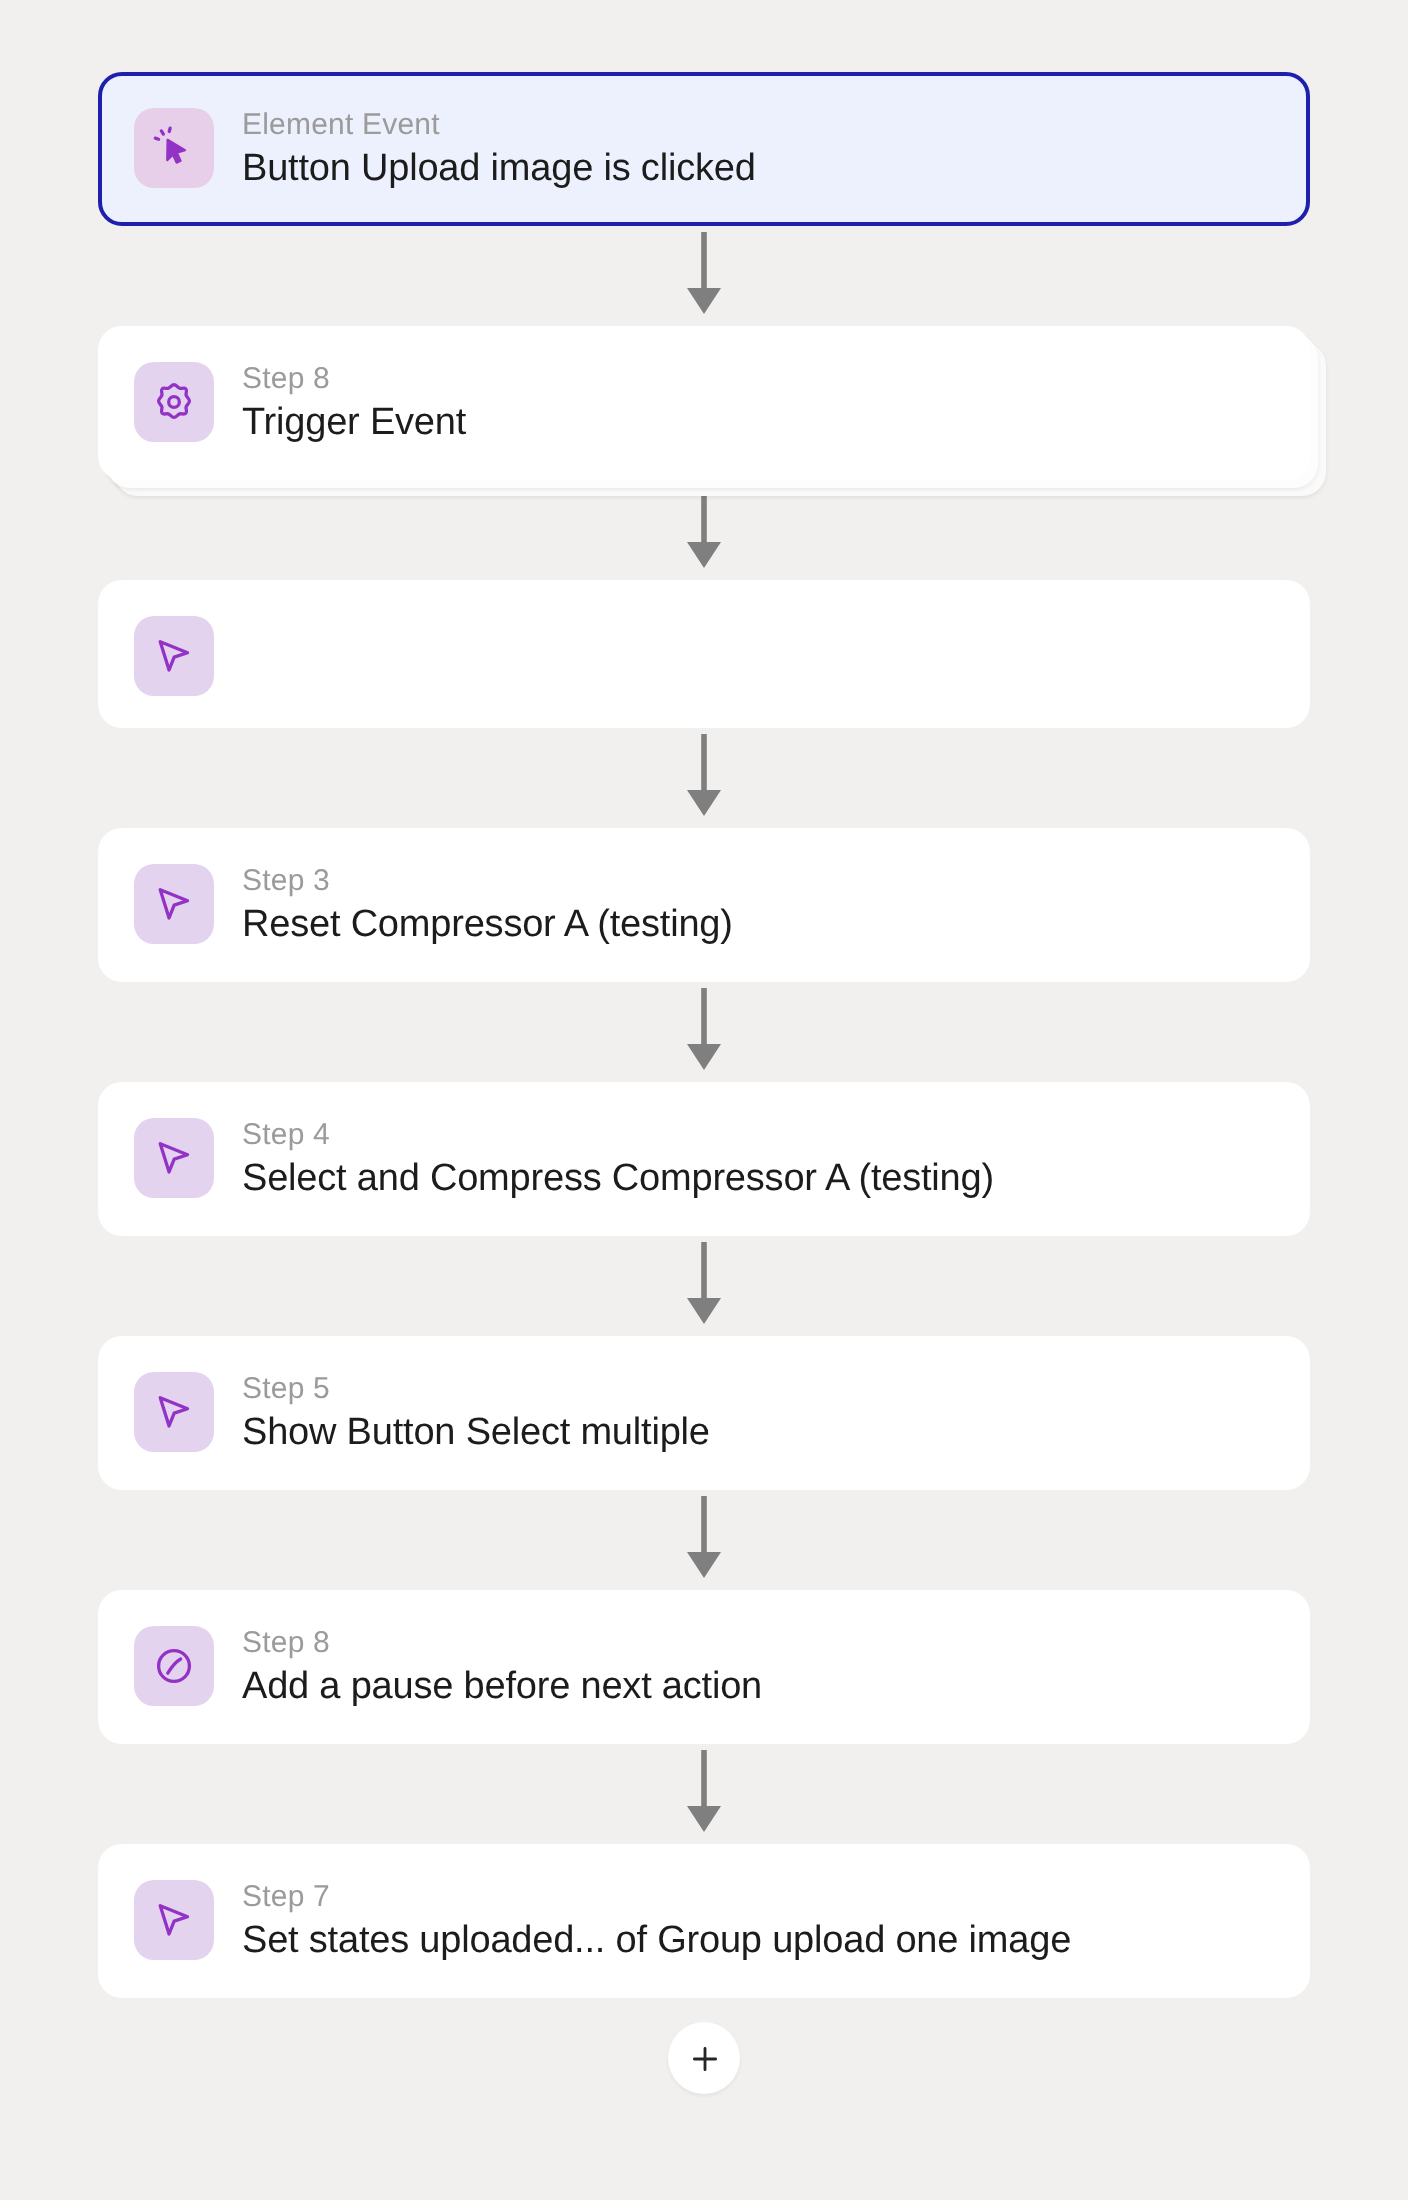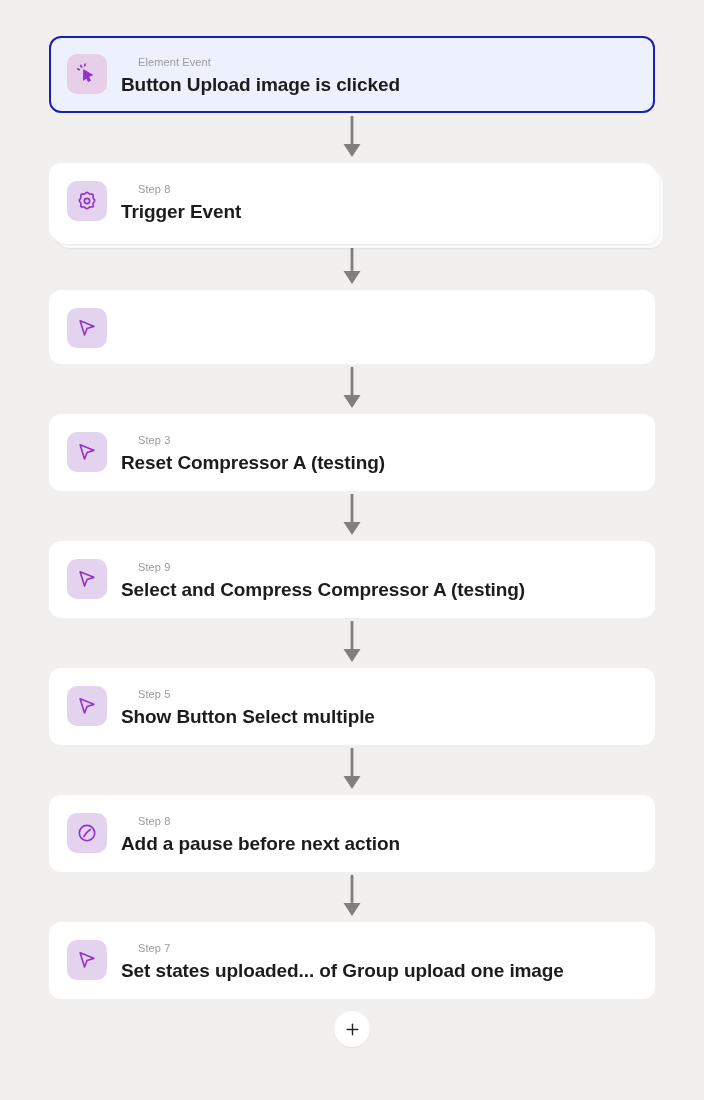--- a/index.html
+++ b/index.html
@@ -79,32 +79,31 @@
   }
   .node.selected .icon-tile { background: #e8cfe9; }
   .icon-tile svg { display: block; }
 
   
   .labels {
     padding-top: 1px;
     min-width: 0;
   }
   .eyebrow {
-    font-size: 11px;
+    font-size: 15px;
     line-height: 19px;
     color: #9b9b9b;
     font-weight: 400;
     letter-spacing: .1px;
-    margin-left: 17px;
   }
   .title {
     font-size: 19px;
     line-height: 25px;
     color: #1c1c1c;
-    font-weight: 700;
+    font-weight: 400;
     letter-spacing: -.1px;
     max-width: 500px;
   }
 
   
   .connector {
     width: 100%;
     height: 50px;
     display: flex;
     align-items: center;
@@ -228,21 +227,21 @@
 
   <div class="node">
 
     <div class="card">
       <div class="icon-tile">
           <svg width="22" height="22" viewBox="0 0 24 24" fill="none" stroke="#9333c5" stroke-width="1.8" stroke-linecap="round" stroke-linejoin="round">
             <path d="M4.5 4.2 L19.4 10.2 L12.1 12.6 L9.3 19.6 Z"></path>
           </svg>
         </div>
       <div class="labels">
-        <div class="eyebrow">Step 9</div>
+        <div class="eyebrow">Step 4</div>
         <div class="title">Select and Compress Compressor A (testing)</div>
       </div>
     </div>
   </div>
 
   <div class="connector">
     <svg width="22" height="44" viewBox="0 0 22 44" aria-hidden="true">
       <rect x="9.6" y="0" width="2.8" height="30" fill="#7f7f7f"></rect>
       <path d="M2.5 28 L19.5 28 L11 41 Z" fill="#7f7f7f"></path>
     </svg>

